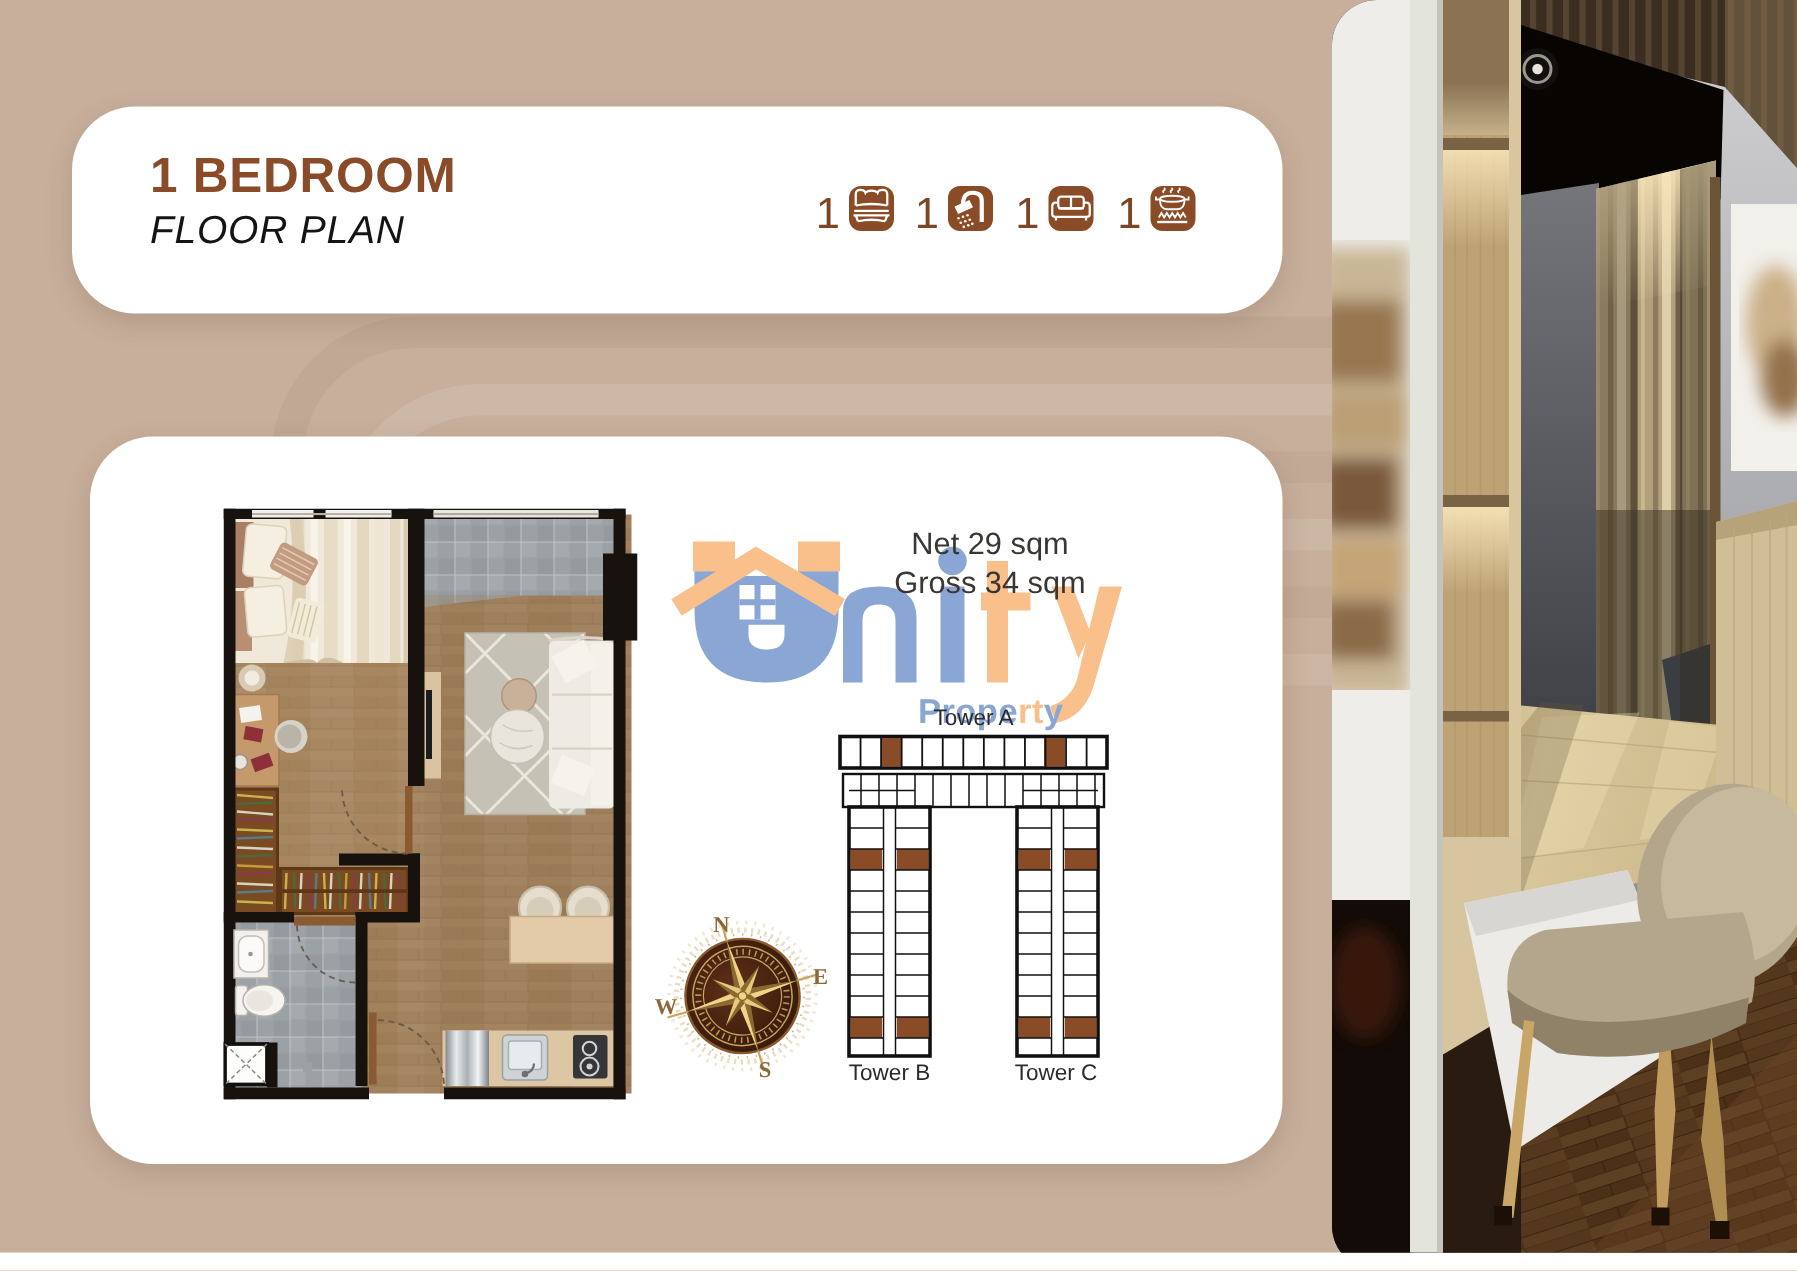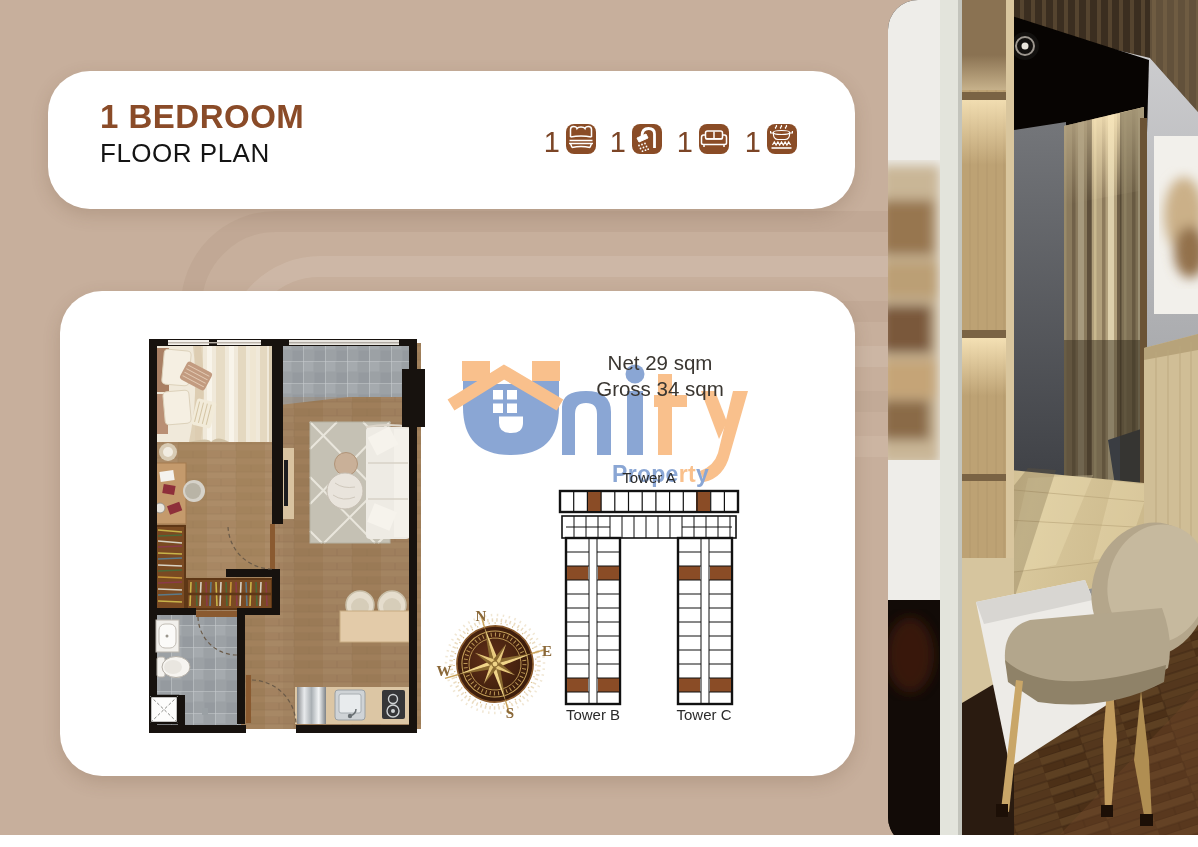--- a/index.html
+++ b/index.html
@@ -177,21 +177,21 @@
         <polygon points="128,680 135,681 121,812 113,810" fill="#c9a668"></polygon>
         <rect x="108" y="804" width="12" height="13" fill="#1c0f06"></rect>
       </g>
     </svg>
   </div>
 
   <div class="abs" style="left:48px;top:71px;width:807px;height:138px;background:#fff;border-radius:42px;box-shadow:0 6px 18px rgba(90,60,40,0.18);"></div>
 
   <div class="abs" style="left:100px;top:98px;font-size:33px;font-weight:600;color:#8a4b28;letter-spacing:0.5px;">1 BEDROOM</div>
 
-  <div class="abs" style="left:100px;top:138px;font-size:26px;font-weight:400;color:#141414;letter-spacing:0.5px;">FLOOR PLAN</div>
+  <div class="abs" style="left:100px;top:138px;font-size:26px;font-weight:400;color:#141414;letter-spacing:0.5px;font-style:italic;">FLOOR PLAN</div>
 
   <svg class="abs" style="left:538px;top:114px;" width="272" height="50" viewBox="0 0 272 50">
 
     <g>
       <text x="22" y="38" font-size="29" fill="#7c4526" text-anchor="end">1</text>
       <rect x="28" y="10" width="30" height="30" rx="8" fill="#8a4c26"></rect>
       <g stroke="#fff" stroke-width="1.5" fill="none">
         <path d="M32.5,23 V15.5 Q32.5,12.5 35.5,12.5 Q38.5,12.5 39,14.5 Q40,13 43,13 Q46,13 47,14.5 Q47.5,12.5 50.5,12.5 Q53.5,12.5 53.5,15.5 V23"></path>
         <path d="M32.5,23 Q43,21 53.5,23"></path>
         <path d="M31.5,26.5 H54.5"></path>

